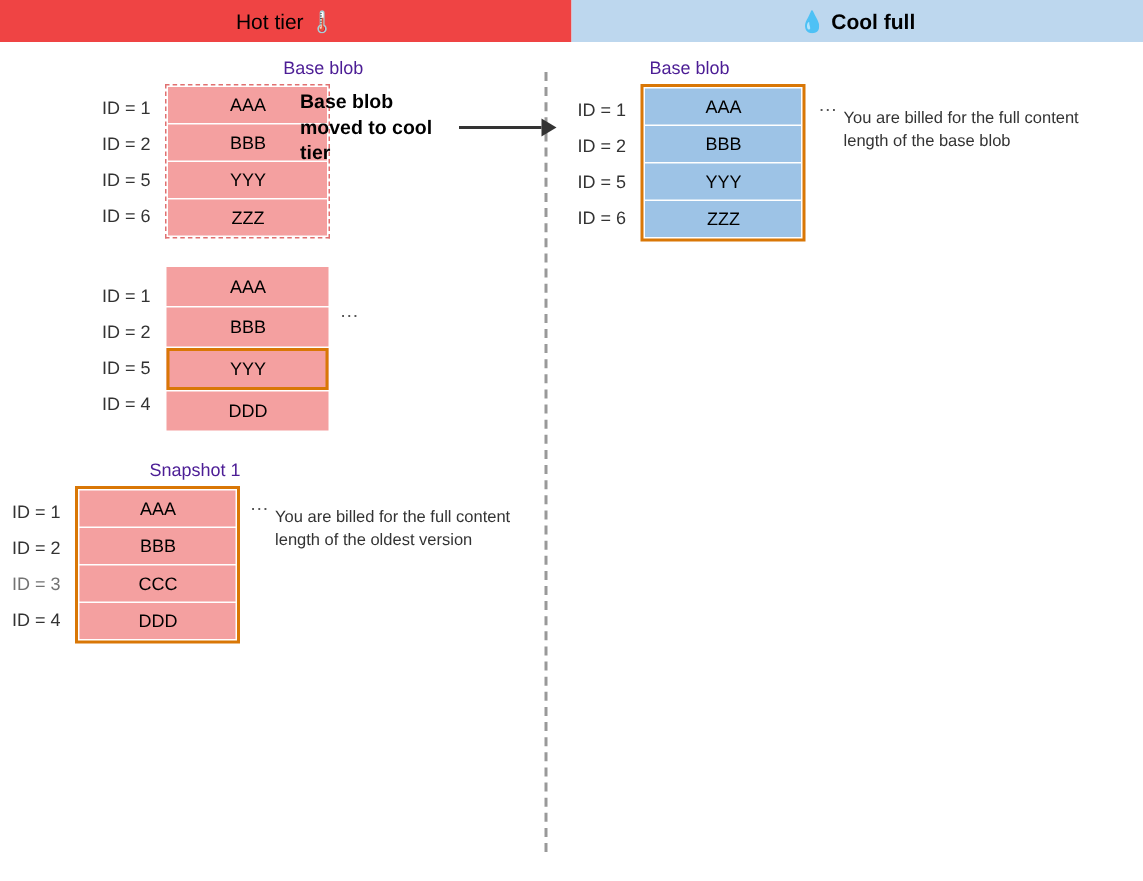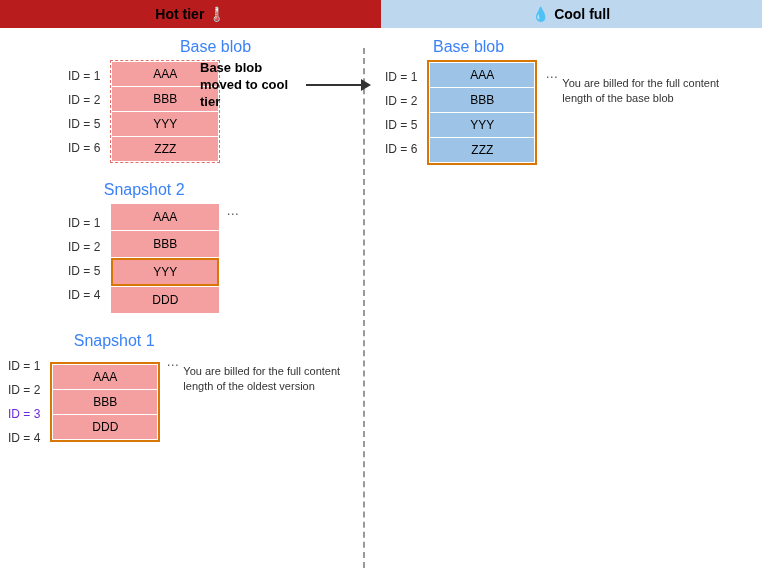--- a/index.html
+++ b/index.html
@@ -11,27 +11,27 @@
       height: 587px;
       overflow: hidden;
     }
 
     
     .header {
       display: flex;
       height: 28px;
     }
     .header-hot {
-      background: #b91c1c;
+      background: #ef4444;
       flex: 1;
       display: flex;
       align-items: center;
       justify-content: center;
       font-size: 14px;
-      font-weight: 700;
+      font-weight: 400;
     }
     .header-cool {
       background: #bdd7ee;
       flex: 1;
       display: flex;
       align-items: center;
       justify-content: center;
       font-size: 14px;
       font-weight: 600;
     }
@@ -66,22 +66,22 @@
       flex: 1;
       padding-left: 20px;
     }
 
     
     .blob-section {
       margin-bottom: 18px;
     }
     .blob-title {
       text-align: center;
-      font-size: 16px;
-      color: #3b82f6;
+      font-size: 12px;
+      color: #4c1d95;
       margin-bottom: 4px;
     }
 
     
     .pink { background: #f4a0a0; }
     .blue-fill { background: #9dc3e6; }
 
     
     .base-blob-hot {
       border: 1.5px dashed #e07070;
@@ -195,21 +195,20 @@
       <div class="arrow-label">Base blob moved to cool tier</div>
       <div class="arrow-line">
         <div class="arrow-shaft"></div>
         <div class="arrow-head"></div>
       </div>
     </div>
 
     <div class="snapshot2-section" style="margin-left:0; margin-top:10px;">
       <div class="row" style="align-items:flex-start;">
         <div style="margin-left:60px;">
-          <div class="blob-title">Snapshot 2</div>
           <div class="row" style="align-items:center;">
             <div style="margin-right:4px;">
               <div style="padding:5px 6px 5px 0; text-align:right; color:#333;">ID = 1</div>
               <div style="padding:5px 6px 5px 0; text-align:right; color:#333;">ID = 2</div>
               <div style="padding:5px 6px 5px 0; text-align:right; color:#333;">ID = 5</div>
               <div style="padding:5px 6px 5px 0; text-align:right; color:#333;">ID = 4</div>
             </div>
             <div style="width:110px;">
               <div class="block-cell pink" style="padding:5px; margin:1px; font-size:12px; text-align:center; border:1px solid transparent;">AAA</div>
               <div class="block-cell pink" style="padding:5px; margin:1px; font-size:12px; text-align:center; border:1px solid transparent;">BBB</div>
@@ -220,31 +219,32 @@
         </div>
         <div style="display:flex; align-items:flex-start; margin-top:22px; margin-left:6px;">
           <span class="dots">…</span>
         </div>
       </div>
     </div>
 
     <div class="snapshot1-section" style="margin-top:8px;">
       <div class="row" style="align-items:flex-start;">
         <div style="margin-left:0;">
-          <div class="blob-title" style="margin-left:60px;">Snapshot 1</div>
+          <div class="blob-title" style="margin-left:60px;text-align:right;">Snapshot 1</div>
           <div class="row" style="align-items:center;">
             <div style="margin-right:4px; margin-left:0px;">
               <div style="padding:5px 6px 5px 0; text-align:right; color:#333;">ID = 1</div>
               <div style="padding:5px 6px 5px 0; text-align:right; color:#333;">ID = 2</div>
-              <div style="padding:5px 6px 5px 0; text-align:right; color:#6d28d9;">ID = 3</div>
+              <div style="padding:5px 6px 5px 0; text-align:right; color:#737373;">ID = 3</div>
               <div style="padding:5px 6px 5px 0; text-align:right; color:#333;">ID = 4</div>
             </div>
             <div class="snap1-outer" style="width:110px;">
               <div class="block-cell pink" style="padding:5px; margin:1px; font-size:12px; text-align:center;">AAA</div>
               <div class="block-cell pink" style="padding:5px; margin:1px; font-size:12px; text-align:center;">BBB</div>
+              <div class="block-cell pink" style="padding:5px; margin:1px; font-size:12px; text-align:center;">CCC</div>
               <div class="block-cell pink" style="padding:5px; margin:1px; font-size:12px; text-align:center;">DDD</div>
             </div>
           </div>
         </div>
         <div style="display:flex; align-items:flex-start; margin-top:22px; margin-left:6px;">
           <span class="dots">…</span>
           <div class="annotation">You are billed for the full content length of the oldest version</div>
         </div>
       </div>
     </div>

